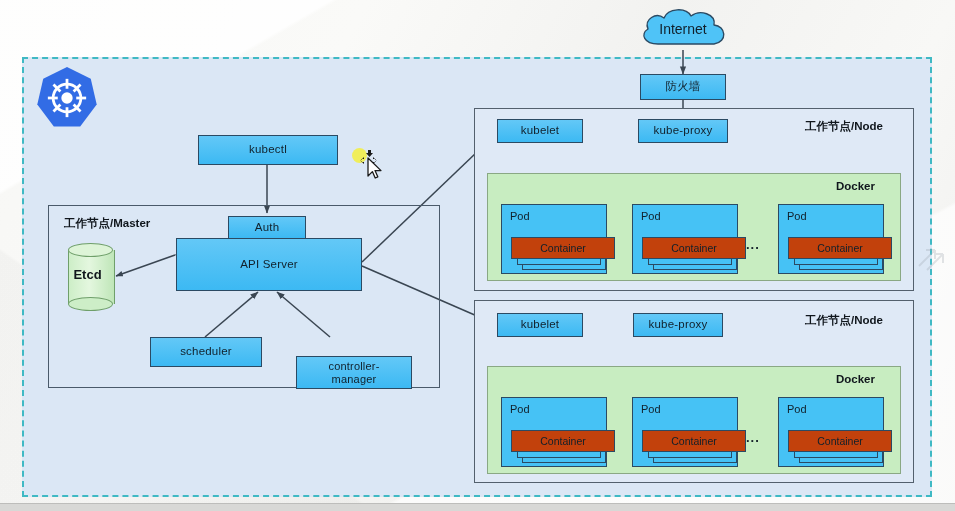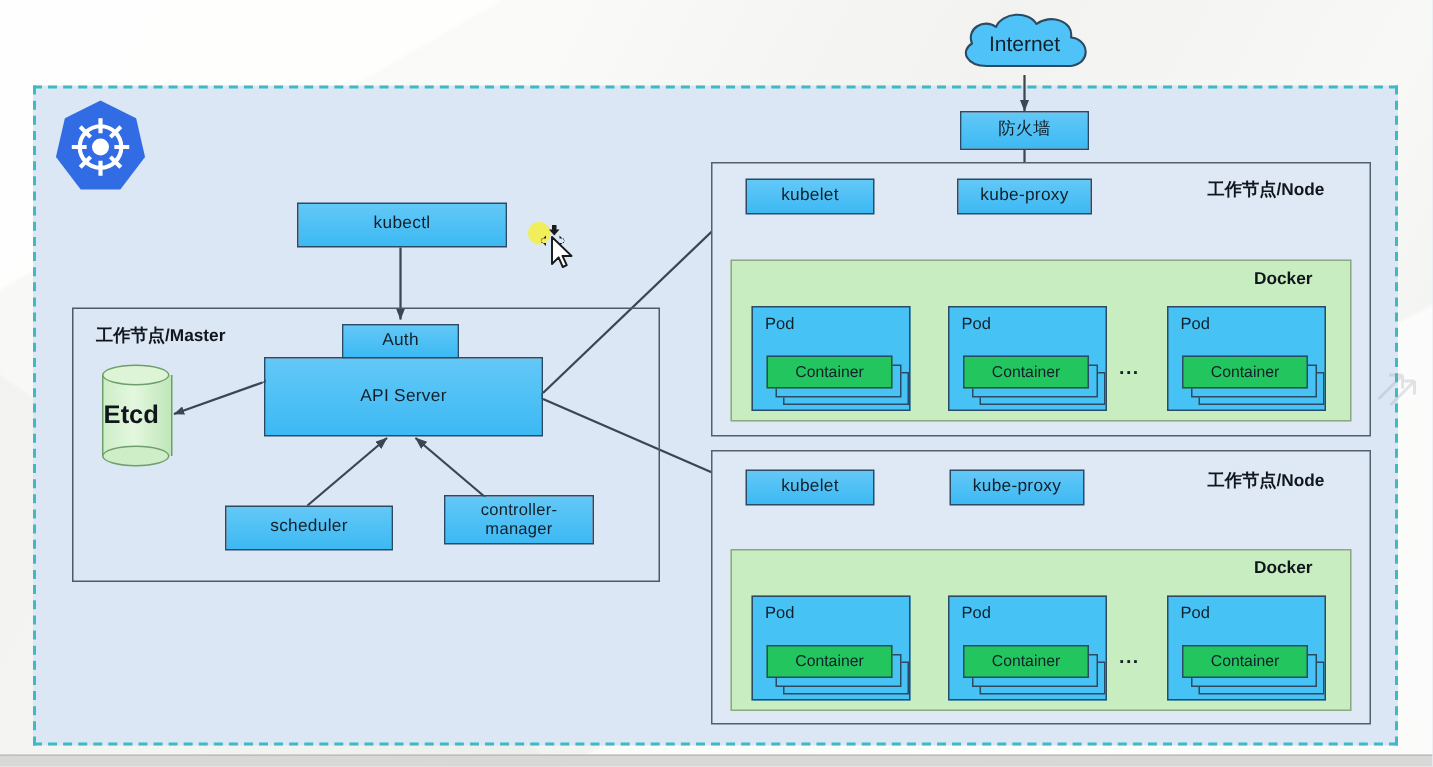--- a/index.html
+++ b/index.html
@@ -43,35 +43,35 @@
   
   .etcd{position:absolute;left:68px;top:243px;width:45px;height:68px;}
   .etcd .body{position:absolute;left:0;top:7px;width:45px;height:54px;
               background:linear-gradient(90deg,#cdeec7 0%,#e4f7df 45%,#bfe6b8 100%);
               border-left:1.3px solid #6f9f6a;border-right:1.3px solid #6f9f6a;}
   .etcd .top{position:absolute;left:0;top:0;width:45px;height:14px;border-radius:50%;
              background:#ddf4d7;border:1.3px solid #6f9f6a;box-sizing:border-box;}
   .etcd .bot{position:absolute;left:0;top:54px;width:45px;height:14px;border-radius:50%;
              background:#cdeec7;border:1.3px solid #6f9f6a;box-sizing:border-box;}
   .etcd .lbl{position:absolute;left:0;top:24px;width:39px;text-align:center;
-             font-weight:bold;font-size:17px;color:#10161c;}
+             font-weight:bold;font-size:13px;color:#10161c;}
 
   
   .node{position:absolute;border:1.6px solid #53606d;box-sizing:border-box;background:#dfe9f6;}
   .docker{position:absolute;background:#c8edc1;border:1.2px solid #8aa884;box-sizing:border-box;}
   .docker-lbl{position:absolute;font-weight:bold;font-size:11.5px;color:#10161c;}
 
   .pod{position:absolute;background:#46c2f5;border:1.5px solid #2b4a63;box-sizing:border-box;}
   .pod-lbl{position:absolute;left:8px;top:5px;font-size:11px;color:#11202b;}
   .stack{position:absolute;}
   .stack .s{position:absolute;background:#46c2f5;border:1.4px solid #2b4a63;box-sizing:border-box;}
   .stack .s1{left:11px;top:11px;width:84px;height:22px;}
   .stack .s2{left:6px;top:6px;width:84px;height:22px;}
-  .stack .s0{left:0;top:0;width:84px;height:22px;display:flex;align-items:center;justify-content:center;
-             font-size:10.5px;color:#11202b;background:#22c55e;}
+  .stack .s0{left:0;top:0;width:104px;height:22px;display:flex;align-items:center;justify-content:center;
+             font-size:10.5px;color:#11202b;background:#c2410c;}
   .dots{position:absolute;font-size:13px;font-weight:bold;color:#14202a;letter-spacing:1px;}
 
   
   .cloud{position:absolute;left:634px;top:6px;width:98px;height:46px;}
   .cloud-lbl{position:absolute;left:634px;top:21px;width:98px;text-align:center;
              font-size:14px;color:#11202b;}
 
   
   .marker{position:absolute;left:352px;top:148px;width:15px;height:15px;border-radius:50%;
           background:#f0ee5a;}
@@ -183,21 +183,21 @@
   </div>
 
   <div class="bbox" style="left:176px;top:238px;width:186px;height:53px;">
     <span>API Server</span>
   </div>
 
   <div class="bbox" style="left:150px;top:337px;width:112px;height:30px;">
     <span>scheduler</span>
   </div>
 
-  <div class="bbox small" style="left:296px;top:330px;width:100px;height:33px;flex-direction:column;">
+  <div class="bbox small" style="left:296px;top:356px;width:116px;height:33px;flex-direction:column;">
     <span>controller-</span>
     <span>manager</span>
   </div>
 
   <div class="node" style="left:474px;top:108px;width:440px;height:183px;"></div>
   <div class="panel-title" style="left:805px;top:119px;">工作节点/Node</div>
 
   <div class="bbox" style="left:497px;top:119px;width:86px;height:24px;">
     <span>kubelet</span>
   </div>

